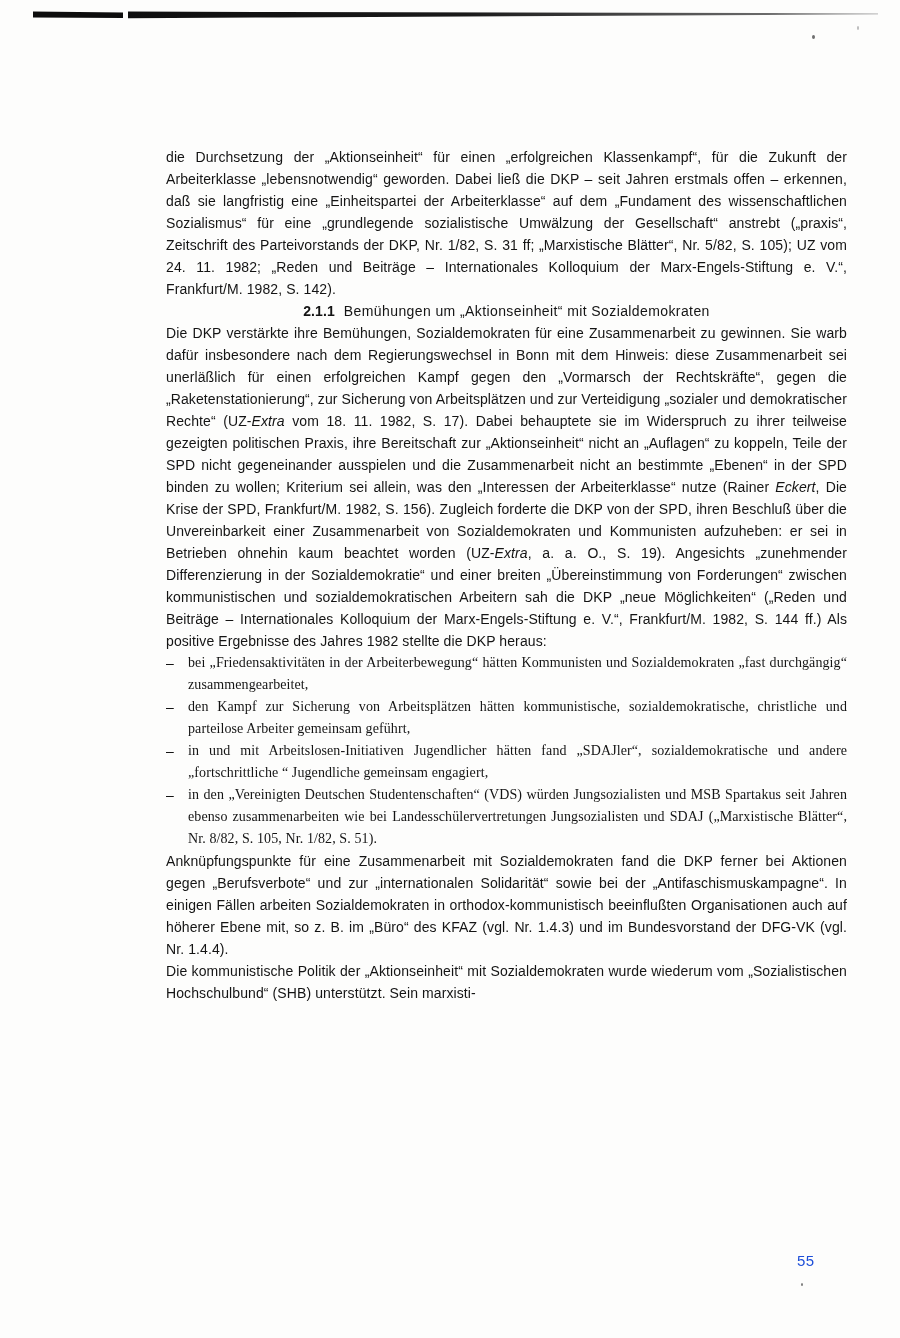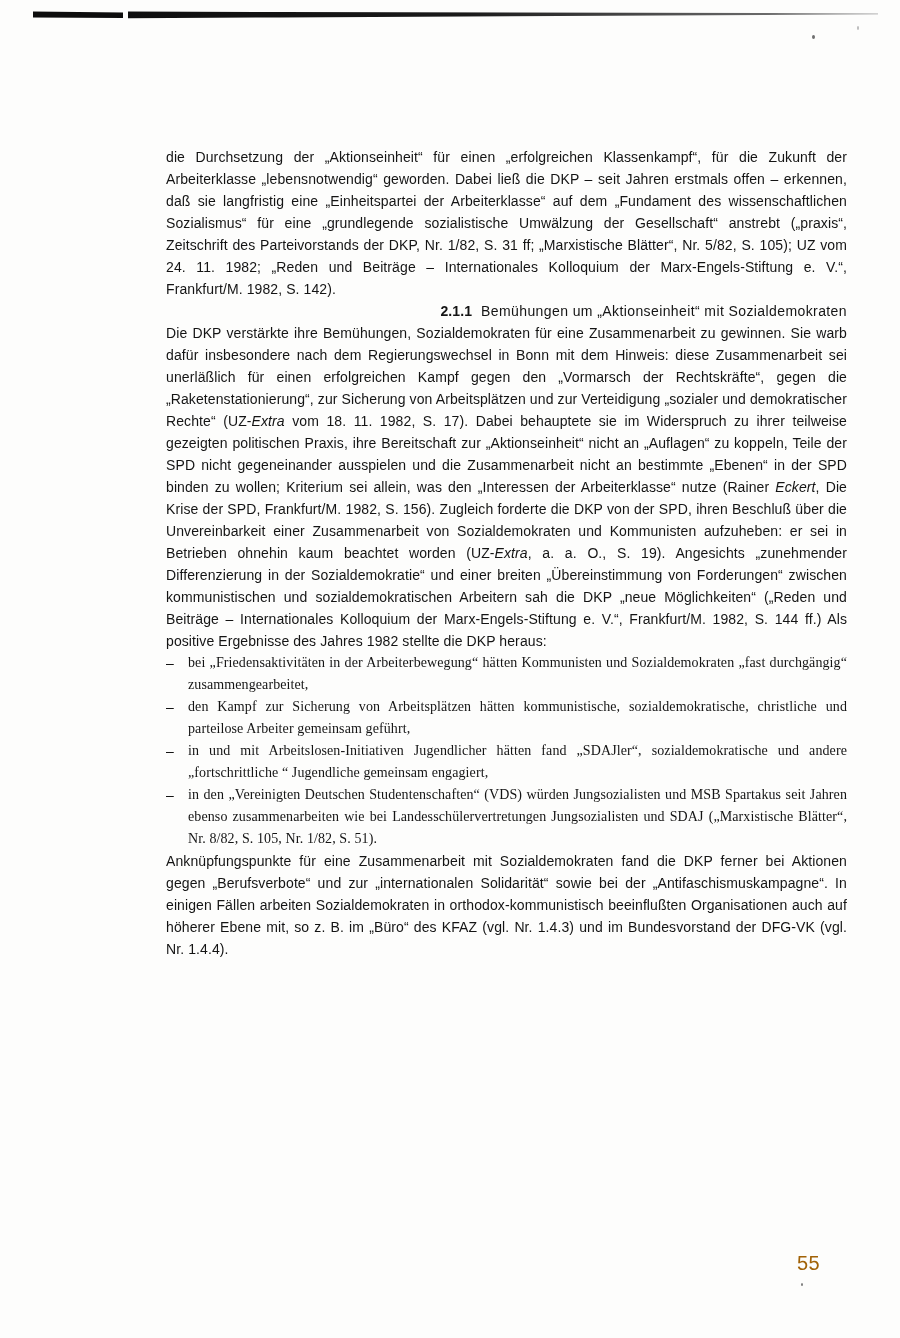--- a/index.html
+++ b/index.html
@@ -18,34 +18,34 @@
     position: absolute;
     left: 154px; top: 146px; width: 681px;
     font-size: 14px; line-height: 22px;
     text-align: justify;
     letter-spacing: 0.1px;
     margin-left: 12px;
   }
   .content p { margin: 0; }
   em { font-style: italic; }
 
-  .heading { margin: 26px 0 9px 0; text-align: right; }
+  .heading { margin: 26px 0 9px 0; text-align: center; }
   .heading .num { font-weight: 700; margin-right: 9px; }
   .heading .title { letter-spacing: 0.4px; }
 
   .dash-list { margin: 0; }
   .list-item { display: flex; }
   .list-item .bullet { flex: 0 0 22px; }
   .list-item .item-text { flex: 1 1 auto; text-align: justify; font-family: Liberation Serif, serif; }
 
   .page-number {
     position: absolute;
     left: 797px; top: 1252px;
-    font-size: 20px; letter-spacing: 0.5px;
-    color: #a16207;
+    font-size: 15px; letter-spacing: 0.5px;
+    color: #1d4ed8;
   }
 </style>
 </head>
 <body>
 
 <svg class="scan-line" width="900" height="40" viewBox="0 0 900 40" aria-hidden="true">
   <defs>
     <linearGradient id="fade" x1="0" y1="0" x2="1" y2="0">
       <stop offset="0" stop-color="#0e0e0e"></stop>
       <stop offset="0.45" stop-color="#1a1a1a"></stop>
@@ -85,16 +85,17 @@
       <span class="item-text"><span>in und mit Arbeitslosen-Initiativen Jugendlicher hätten fand „SDAJler“, sozialdemokratische und andere „fortschrittliche “ Jugendliche gemeinsam engagiert,</span></span>
     </div>
     <div class="list-item">
       <span class="bullet">–</span>
       <span class="item-text"><span>in den „Vereinigten Deutschen Studentenschaften“ (VDS) würden Jungsozialisten und MSB Spartakus seit Jahren ebenso zusammenarbeiten wie bei Landesschülervertretungen Jungsozialisten und SDAJ („Marxistische Blätter“, Nr. 8/82, S. 105, Nr. 1/82, S. 51).</span></span>
     </div>
   </div>
 
   <p><span>Anknüpfungspunkte für eine Zusammenarbeit mit Sozialdemokraten fand die DKP ferner bei Aktionen gegen „Berufsverbote“ und zur „internationalen Solidarität“ sowie bei der „Antifaschismuskampagne“. In einigen Fällen arbeiten Sozialdemokraten in orthodox-kommunistisch beeinflußten Organisationen auch auf höherer Ebene mit, so z. B. im „Büro“ des KFAZ (vgl. Nr. 1.4.3) und im Bundesvorstand der DFG-VK (vgl. Nr. 1.4.4).</span></p>
 
+  <p><span>Die kommunistische Politik der „Aktionseinheit“ mit Sozialdemokraten wurde wiederum vom „Sozialistischen Hochschulbund“ (SHB) unterstützt. Sein marxisti-</span></p>
 
 </div>
 
 <div class="page-number">55</div>
 
 </body></html>

